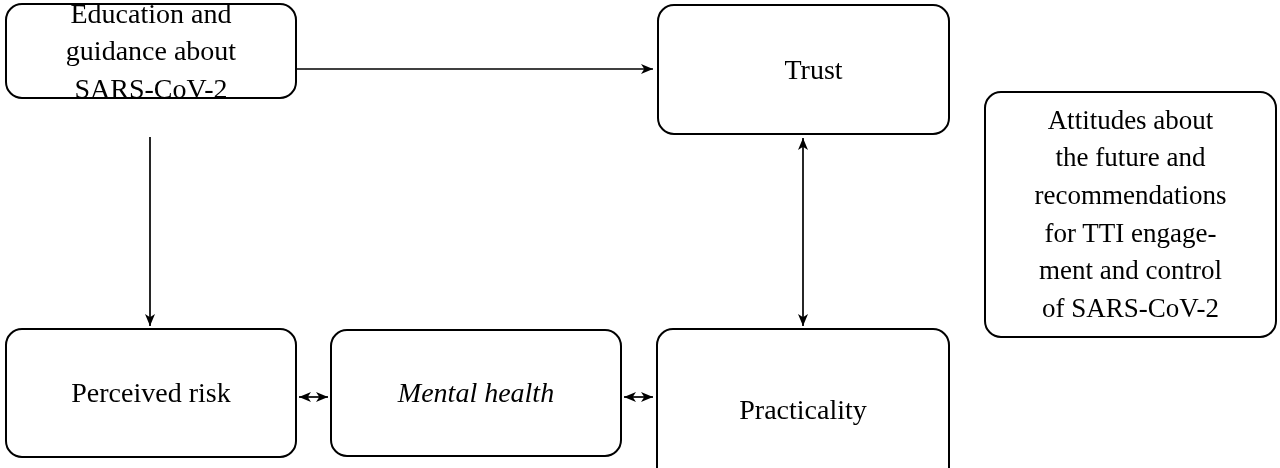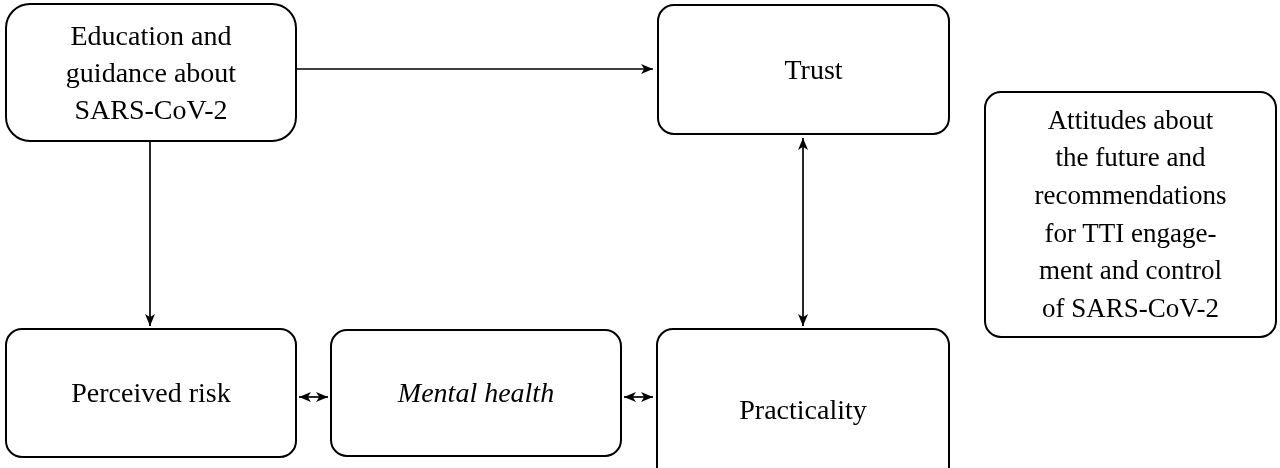--- a/index.html
+++ b/index.html
@@ -23,21 +23,21 @@
     border-radius: 17px;
     display: flex;
     align-items: center;
     justify-content: center;
     text-align: center;
     color: #000000;
     font-size: 28px;
     line-height: 1.33;
     white-space: pre-line;
   }
-  .node-education    { left: 5px;   top: 3px;   width: 292px; height: 139px; border-radius: 25px; }
+  .node-education    { left: 5px;   top: 3px;   width: 292px; height: 96px; }
   .node-trust        { left: 657px; top: 4px;   width: 293px; height: 131px; padding-left: 20px; }
   .node-attitudes    { left: 984px; top: 91px;  width: 293px; height: 247px; font-size: 27px; line-height: 1.39; }
   .node-perceived    { left: 5px;   top: 328px; width: 292px; height: 130px; }
   .node-mental       { left: 330px; top: 329px; width: 292px; height: 128px; font-style: italic; }
   .node-practicality { left: 656px; top: 328px; width: 294px; height: 164px; }
   .arrows-layer {
     position: absolute;
     left: 0;
     top: 0;
     width: 1280px;

